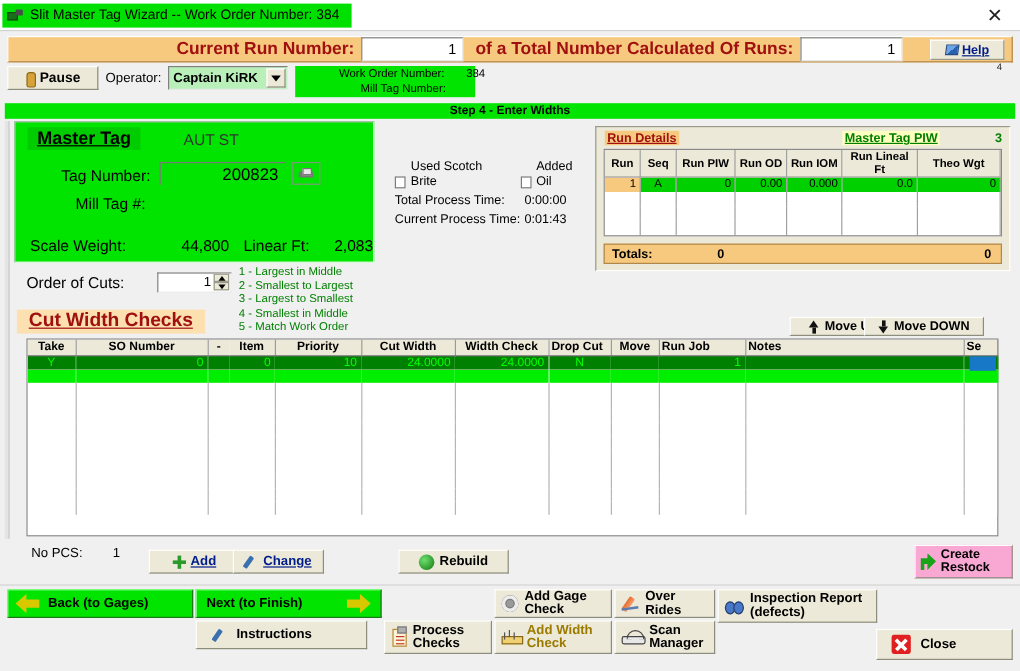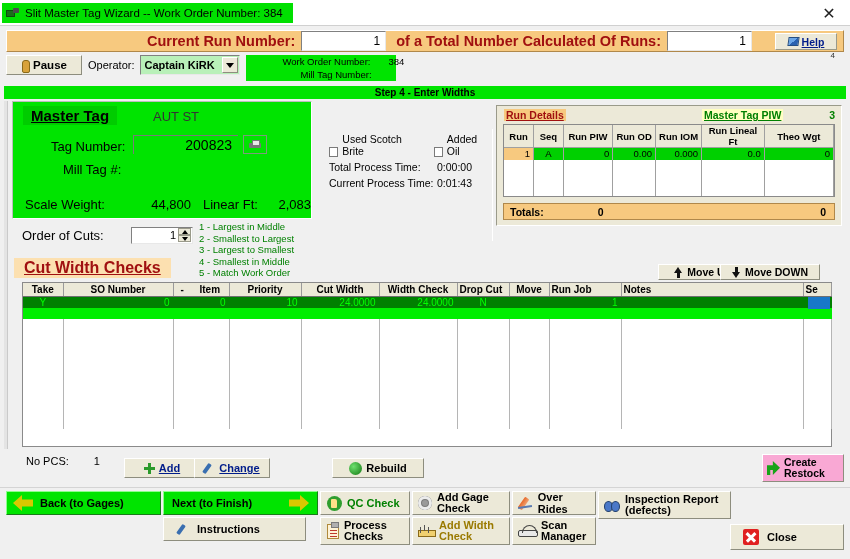--- a/index.html
+++ b/index.html
@@ -688,24 +688,20 @@
     <span>Back (to Gages)</span>
   </div>
   <div class="bb green" id="next-btn">
     <span>Next (to Finish)</span>
     <span class="right-arrow"></span>
   </div>
   <div class="bb" id="instr-btn">
     <span class="pencil-icon"></span>
     <span>Instructions</span>
   </div>
-  <div class="bb" id="qc-btn">
-    <span class="thumb-icon"></span>
-    <span>QC Check</span>
-  </div>
   <div class="bb" id="proc-btn">
     <span class="clip-icon"></span>
     <span class="twoline">
       <span>Process</span>
       <span>Checks</span>
     </span>
   </div>
   <div class="bb" id="gage-btn">
     <span class="gear-icon"></span>
     <span class="twoline">

